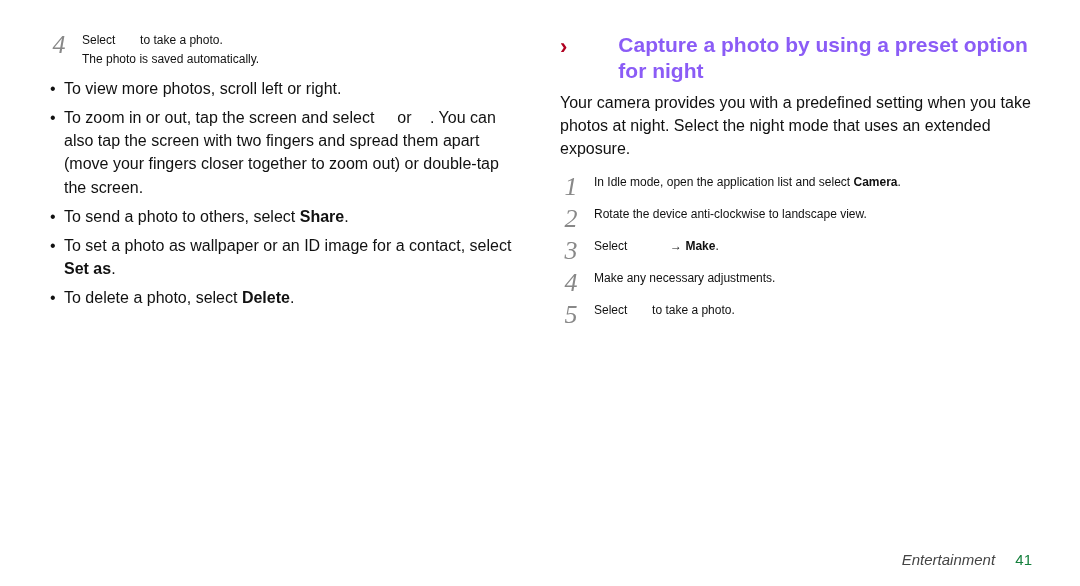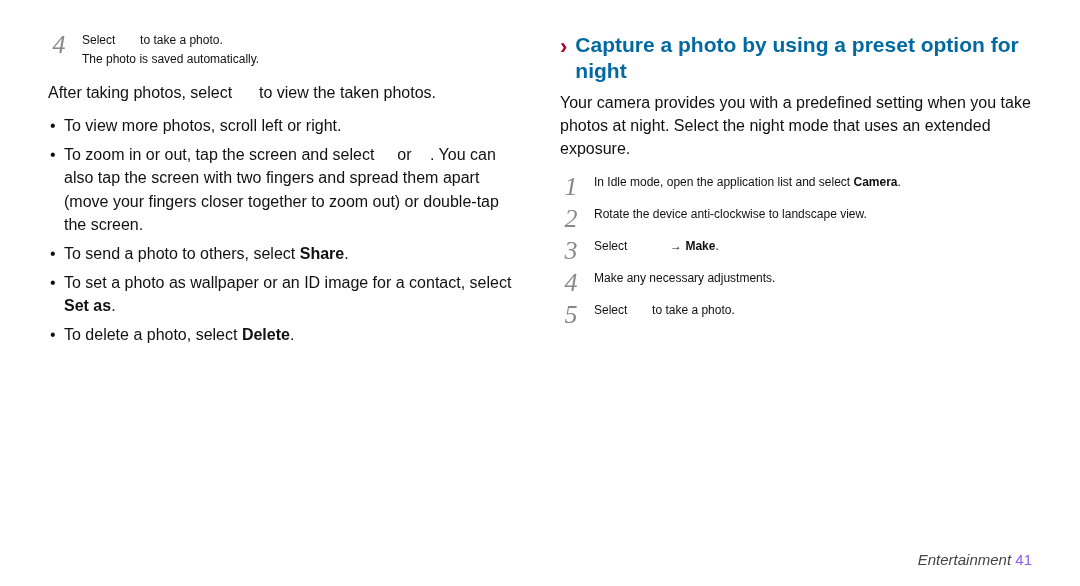--- a/index.html
+++ b/index.html
@@ -82,22 +82,23 @@
     .chevron {
       font-size: 22px;
       font-weight: bold;
       color: #b00020;
       line-height: 1.2;
       padding-top: 2px;
     }
     .heading-text {
       font-size: 21px;
       font-weight: 700;
-      color: #0369a1;
+      color: #8b5cf6;
       line-height: 1.25;
+      margin-left: 43px;
     }
     .body-para {
       font-size: 16px;
       line-height: 1.45;
       color: #111;
       margin-bottom: 14px;
     }
     .bold {
       font-weight: 700;
     }
@@ -117,47 +118,42 @@
       position: absolute;
       bottom: 18px;
       right: 48px;
       font-size: 15px;
       color: #444;
     }
     .footer .section {
       font-style: italic;
     }
     .footer .page-num {
-      margin-left: 0;
-      color: #8b5cf6;
+      margin-left: 16px;
+      color: #15803d;
     }
   </style>
 </head>
 <body>
 
 <div class="page">
 
   <div class="column">
     <div class="step-item">
       <div class="step-num">4</div>
       <div class="step-content">
         <p>
           <span>Select</span>
           <span class="icon-gap"></span>
           <span>to take a photo.</span>
         </p>
         <p>The photo is saved automatically.</p>
       </div>
     </div>
 
-    <p class="sub-para">
-      <span>After taking photos, select</span>
-      <span class="icon-gap"></span>
-      <span>to view the taken photos.</span>
-    </p>
 
     <ul>
       <li>To view more photos, scroll left or right.</li>
       <li>
         <span>To zoom in or out, tap the screen and select</span>
         <span class="icon-gap-sm"></span>
         <span>or</span>
         <span class="icon-gap-sm"></span>.
         <span>You can also tap the screen with two fingers and spread them apart (move your fingers closer together to zoom out) or double-tap the screen.</span>
       </li>

